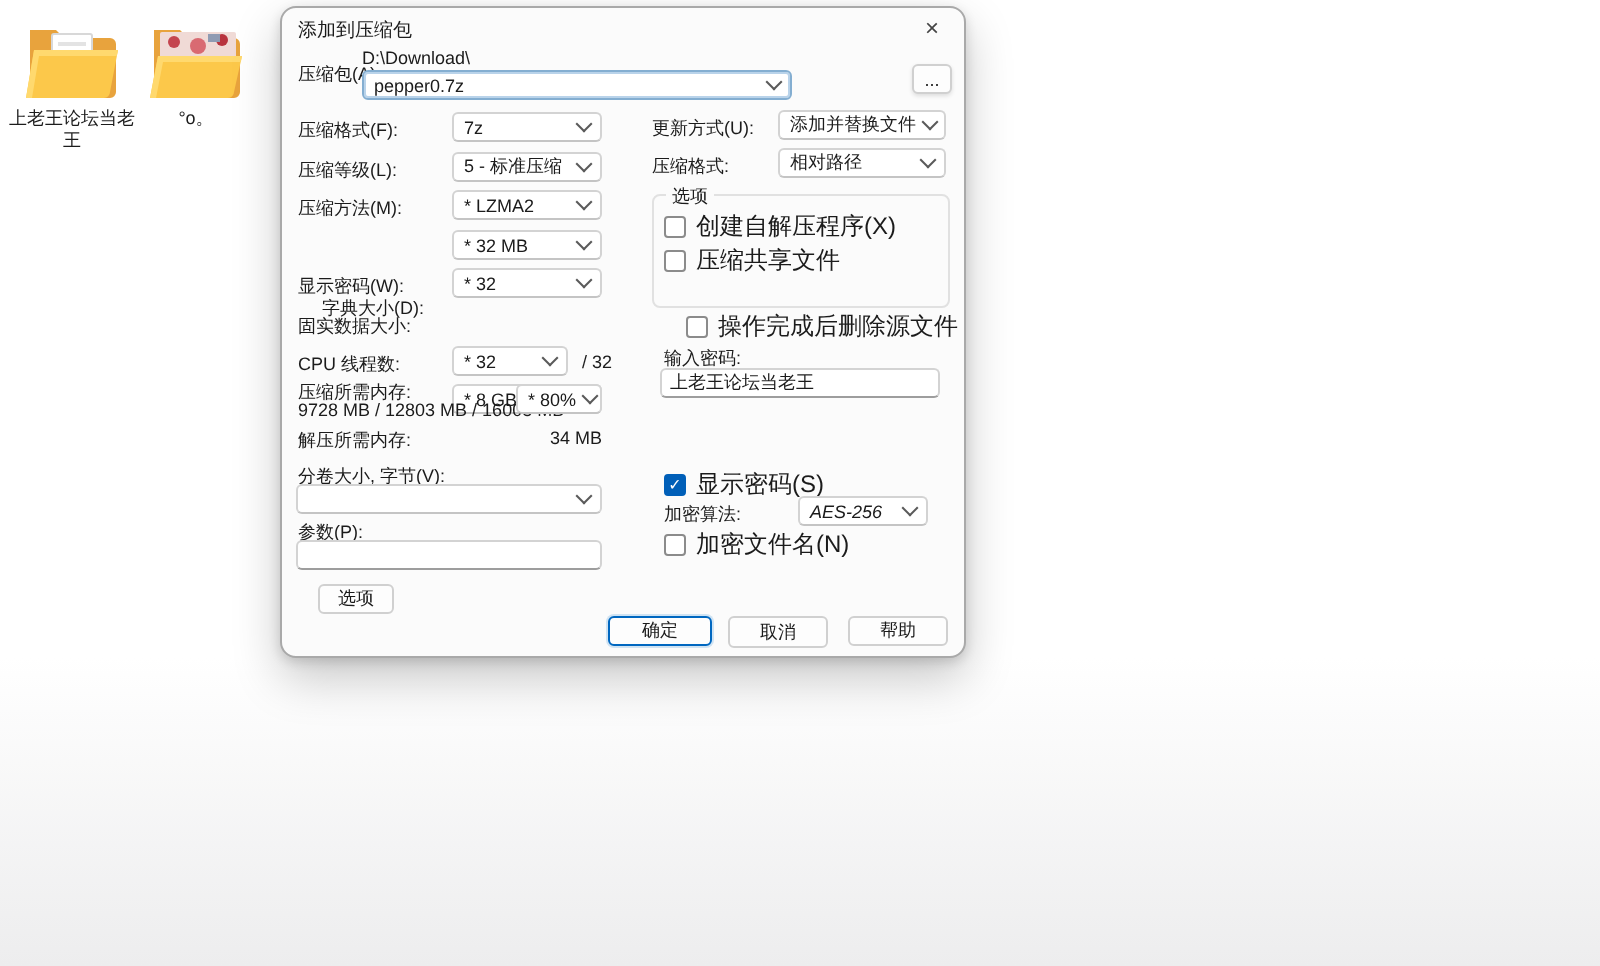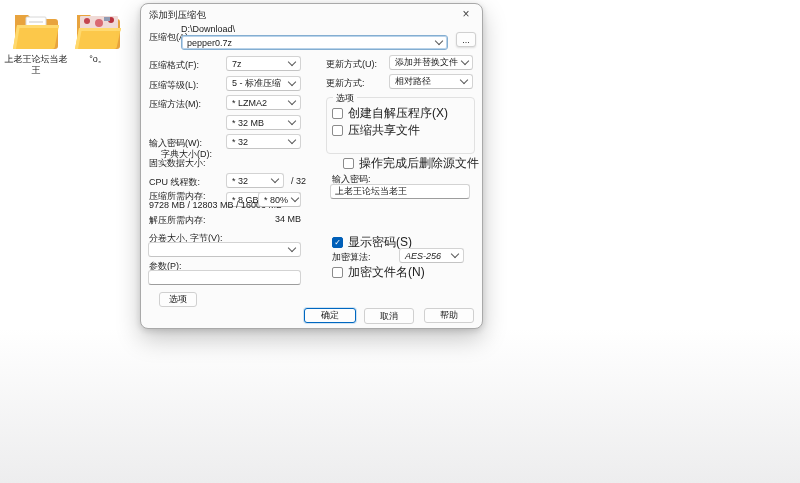--- a/index.html
+++ b/index.html
@@ -85,21 +85,21 @@
     <div class="desk-label">°o。</div>
   </div>
 
   <div class="dialog">
 
     <div class="dlg-title">添加到压缩包</div>
     <div class="dlg-close">×</div>
 
     <span class="lbl" style="left:8px;top:27px;">压缩包(A):</span>
     <span class="lbl" style="left:40px;top:20px;">D:\Download\</span>
-    <div class="combo focused" style="left:40px;top:31px;width:267px;">
+    <div class="combo focused" style="left:40px;top:31px;width:215px;">
       <span>pepper0.7z</span>
         <i class="chev"></i>
     </div>
     <div class="btn" style="left:315px;top:28px;width:20px;height:15px;box-shadow:0 1px 2px rgba(0,0,0,.12);">...</div>
 
     <span class="lbl" style="left:8px;top:55px;">压缩格式(F):</span>
     <div class="combo" style="left:85px;top:52px;width:75px;">
       <span>7z</span>
         <i class="chev"></i>
     </div>
@@ -115,21 +115,21 @@
       <span>* LZMA2</span>
         <i class="chev"></i>
     </div>
 
     <span class="lbl" style="left:20px;top:114px;margin-top:30px;">字典大小(D):</span>
     <div class="combo" style="left:85px;top:111px;width:75px;">
       <span>* 32 MB</span>
         <i class="chev"></i>
     </div>
 
-    <span class="lbl" style="left:8px;top:133px;">输入密码(W):</span>
+    <span class="lbl" style="left:8px;top:133px;">显示密码(W):</span>
     <div class="combo" style="left:85px;top:130px;width:75px;">
       <span>* 32</span>
         <i class="chev"></i>
     </div>
 
     <span class="lbl" style="left:8px;top:153px;">固实数据大小:</span>
     <div class="combo" style="left:85px;top:150px;width:75px;margin-top:38px;">
       <span>* 8 GB</span>
         <i class="chev"></i>
     </div>
@@ -161,21 +161,21 @@
     <input class="tinput" style="left: 7px; top: 266px; width: 153px;" value="">
 
     <div class="btn" style="left:18px;top:288px;width:38px;height:15px;">选项</div>
 
     <span class="lbl" style="left:185px;top:54px;">更新方式(U):</span>
     <div class="combo" style="left:248px;top:51px;width:84px;">
       <span>添加并替换文件</span>
         <i class="chev"></i>
     </div>
 
-    <span class="lbl" style="left:185px;top:73px;">更新方式:</span>
+    <span class="lbl" style="left:185px;top:73px;">压缩格式:</span>
     <div class="combo" style="left:248px;top:70px;width:84px;">
       <span>相对路径</span>
         <i class="chev"></i>
     </div>
 
     <div class="groupbox" style="left:185px;top:93px;width:147px;height:55px;">
       <span class="gb-label">选项</span>
     </div>
     <div class="cbrow" style="left:191px;top:101px;">
       <span class="cb"></span>

